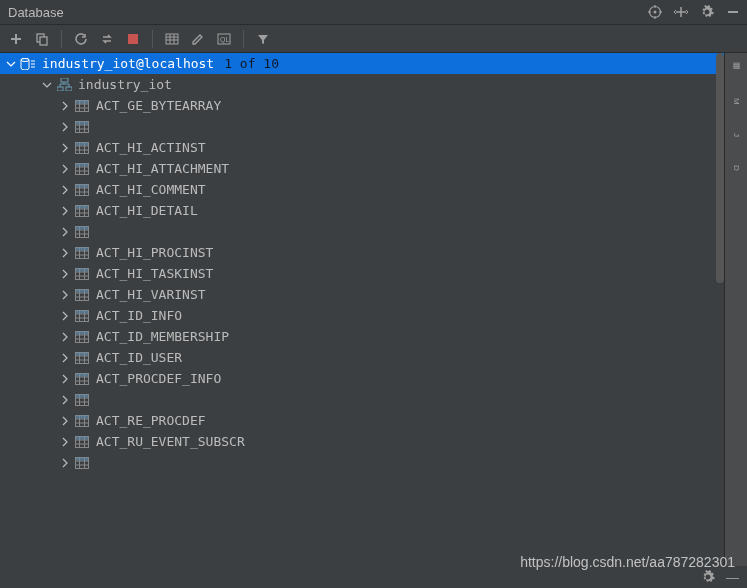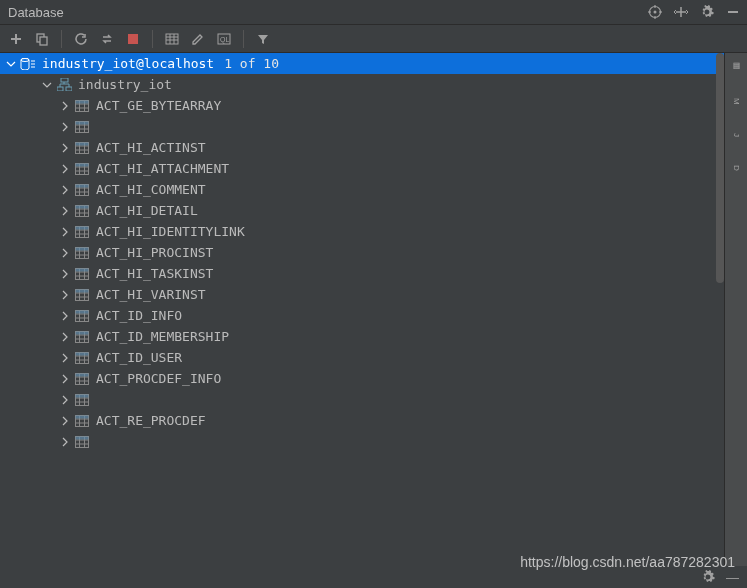--- a/index.html
+++ b/index.html
@@ -75,21 +75,21 @@
       width: 10px;
       height: 10px;
       display: inline-block;
       margin-right: 4px;
       flex-shrink: 0;
     }
     .arrow svg { display: block; }
     .indent { display: inline-block; flex-shrink: 0; }
     .node-icon { width: 16px; height: 16px; margin-right: 6px; display: flex; align-items: center; justify-content: center; flex-shrink: 0; }
     .count { color: var(--text-muted); margin-left: 10px; }
-    .tree-row.selected .count { color: #e5e5e5; }
+    .tree-row.selected .count { color: #0f172a; }
     .right-sidebar {
       width: 23px;
       background: var(--bg-sidebar);
       border-left: 1px solid var(--border-dark);
       display: flex;
       flex-direction: column;
       align-items: center;
       padding-top: 8px;
       gap: 28px;
     }
@@ -392,21 +392,20 @@
         <span class="node-icon">
           <svg width="14" height="12" viewBox="0 0 14 12">
             <rect x="0.5" y="0.5" width="13" height="11" fill="none" stroke="#888"></rect>
             <line x1="0" y1="4" x2="14" y2="4" stroke="#888"></line>
             <line x1="0" y1="8" x2="14" y2="8" stroke="#888"></line>
             <line x1="4.5" y1="0" x2="4.5" y2="12" stroke="#888"></line>
             <line x1="9.5" y1="0" x2="9.5" y2="12" stroke="#888"></line>
             <rect x="0.5" y="0.5" width="13" height="3" fill="#628caa" opacity="0.7"></rect>
           </svg>
         </span>
-        <span>ACT_HI_IDENTITYLINK</span>
       </div>
       <div class="tree-row">
         <span class="indent" style="width: 54px;"></span>
         <span class="arrow">
           <svg width="10" height="10" viewBox="0 0 10 10">
             <path d="M3 1 L7 5 L3 9" fill="none" stroke="currentColor" stroke-width="1.2"></path>
           </svg>
         </span>
         <span class="node-icon">
           <svg width="14" height="12" viewBox="0 0 14 12">
@@ -563,20 +562,39 @@
           <svg width="14" height="12" viewBox="0 0 14 12">
             <rect x="0.5" y="0.5" width="13" height="11" fill="none" stroke="#888"></rect>
             <line x1="0" y1="4" x2="14" y2="4" stroke="#888"></line>
             <line x1="0" y1="8" x2="14" y2="8" stroke="#888"></line>
             <line x1="4.5" y1="0" x2="4.5" y2="12" stroke="#888"></line>
             <line x1="9.5" y1="0" x2="9.5" y2="12" stroke="#888"></line>
             <rect x="0.5" y="0.5" width="13" height="3" fill="#628caa" opacity="0.7"></rect>
           </svg>
         </span>
         <span>ACT_RE_PROCDEF</span>
+      </div>
+      <div class="tree-row">
+        <span class="indent" style="width: 54px;"></span>
+        <span class="arrow">
+          <svg width="10" height="10" viewBox="0 0 10 10">
+            <path d="M3 1 L7 5 L3 9" fill="none" stroke="currentColor" stroke-width="1.2"></path>
+          </svg>
+        </span>
+        <span class="node-icon">
+          <svg width="14" height="12" viewBox="0 0 14 12">
+            <rect x="0.5" y="0.5" width="13" height="11" fill="none" stroke="#888"></rect>
+            <line x1="0" y1="4" x2="14" y2="4" stroke="#888"></line>
+            <line x1="0" y1="8" x2="14" y2="8" stroke="#888"></line>
+            <line x1="4.5" y1="0" x2="4.5" y2="12" stroke="#888"></line>
+            <line x1="9.5" y1="0" x2="9.5" y2="12" stroke="#888"></line>
+            <rect x="0.5" y="0.5" width="13" height="3" fill="#628caa" opacity="0.7"></rect>
+          </svg>
+        </span>
+        <span>ACT_RU_EVENT_SUBSCR</span>
       </div>
       <div class="tree-row">
         <span class="indent" style="width: 54px;"></span>
         <span class="arrow">
           <svg width="10" height="10" viewBox="0 0 10 10">
             <path d="M3 1 L7 5 L3 9" fill="none" stroke="currentColor" stroke-width="1.2"></path>
           </svg>
         </span>
         <span class="node-icon">
           <svg width="14" height="12" viewBox="0 0 14 12">

